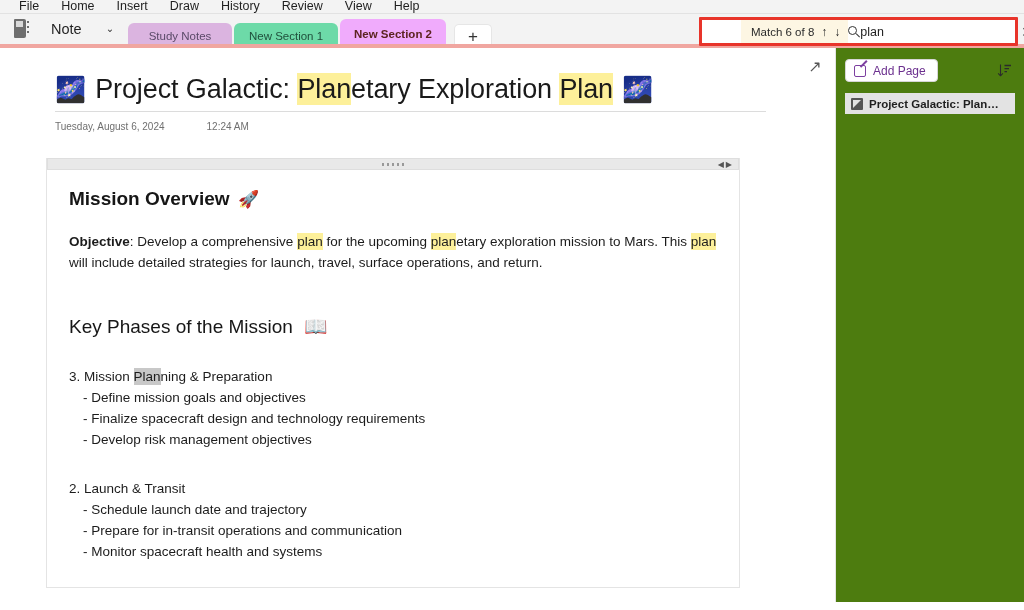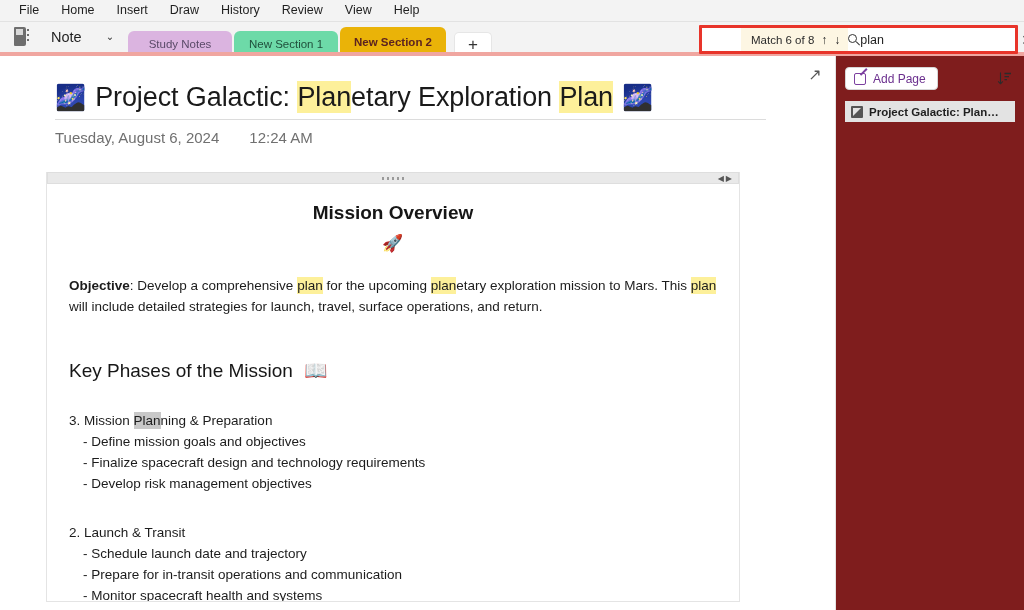--- a/index.html
+++ b/index.html
@@ -7,21 +7,21 @@
     margin: 0; padding: 0;
     width: 1024px; height: 610px;
     overflow: hidden;
     background: #ffffff;
     font-family: "Liberation Sans", sans-serif;
     -webkit-font-smoothing: antialiased;
   }
 
   
   .menubar {
-    height: 22px;
+    height: 14px;
     background: #f3f3f3;
     display: flex;
     align-items: center;
     padding-left: 8px;
     border-bottom: 1px solid #e2e2e2;
   }
   .menu-item {
     font-size: 12.5px;
     color: #1f1f1f;
     padding: 2px 11px;
@@ -200,22 +200,22 @@
   }
   .title-rule {
     margin: 6px 0 0 55px;
     width: 711px;
     height: 1px;
     background: #dcdcdc;
   }
   .meta-row {
     margin: 9px 0 0 55px;
     display: flex;
-    gap: 30px;
-    font-size: 15px;
+    gap: 42px;
+    font-size: 10px;
     color: #707070;
   }
 
   
   .note-page {
     margin: 26px 0 0 46px;
     width: 694px;
     background: #ffffff;
     border: 1px solid #e4e4e4;
     border-top: none;
@@ -238,21 +238,21 @@
     position: absolute; right: 4px; top: 1px;
     font-size: 8px; color: #555; letter-spacing: 2px;
   }
   .page-body { padding: 18px 22px 0 22px; }
 
   h2.sect {
     font-size: 19px;
     font-weight: bold;
     color: #161616;
     margin: 0 0 0 0;
-    display: flex; align-items: center; gap: 9px; flex-direction: column;
+    display: flex; align-items: center; gap: 9px;
   }
   h2.sect .emo { font-size: 17px; }
   h2.sect2 {
     font-size: 19px;
     font-weight: normal;
     color: #161616;
     margin: 42px 0 0 0;
     display: flex; align-items: center; gap: 11px;
   }
   p.para {
@@ -277,21 +277,21 @@
   mark.cur {
     background: #c8c8c8;
     color: inherit;
     padding: 1px 0;
   }
   b.obj { font-weight: bold; }
 
   
   .sidebar {
     width: 189px;
-    background: #7f1d1d;
+    background: #4d7c0f;
     border-left: 1px solid #e4e4e4;
     padding: 11px 9px 0 9px;
   }
   .sb-top {
     display: flex;
     align-items: center;
     justify-content: space-between;
   }
   .add-page {
     display: flex; align-items: center; gap: 7px;
@@ -376,21 +376,21 @@
     <span class="nb-caret">⌄</span>
   </div>
 
   <div class="tabs">
     <div class="tab" style="background: rgb(219, 180, 224); color: rgb(90, 74, 104);">
       <span>Study Notes</span>
     </div>
     <div class="tab" style="background: rgb(109, 218, 168); color: rgb(32, 80, 60);">
       <span>New Section 1</span>
     </div>
-    <div class="tab active" style="background: #eab308; color: rgb(92, 35, 32);">
+    <div class="tab active" style="background: #f0abfc; color: rgb(92, 35, 32);">
       <span>New Section 2</span>
     </div>
     <div class="tab-add">+</div>
   </div>
 
   <div class="tabstrip-underline" style="background: rgb(240, 166, 160);"></div>
 
   <div class="search-wrap" style="border-color: rgb(232, 52, 42);">
     <div class="match-chip" style="background: rgb(253, 246, 227);">
       <span>Match 6 of 8</span>

